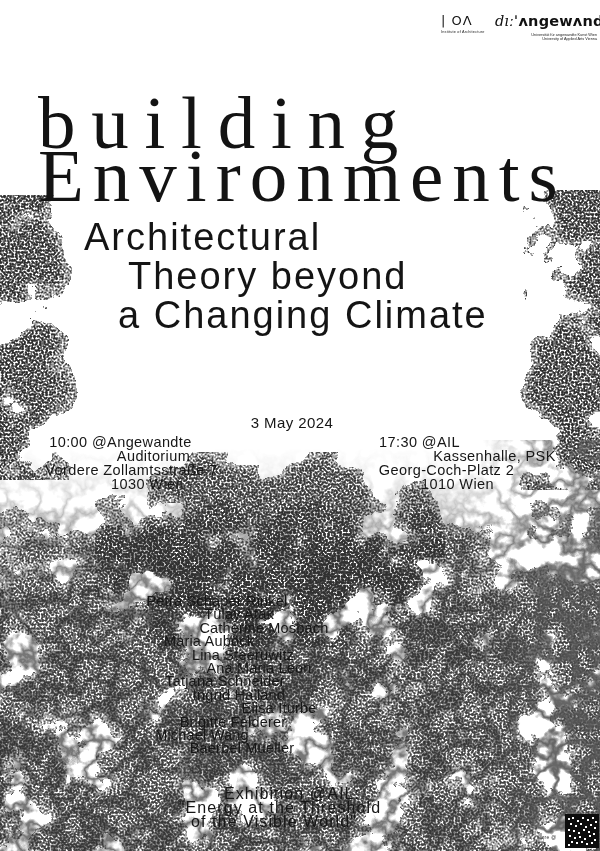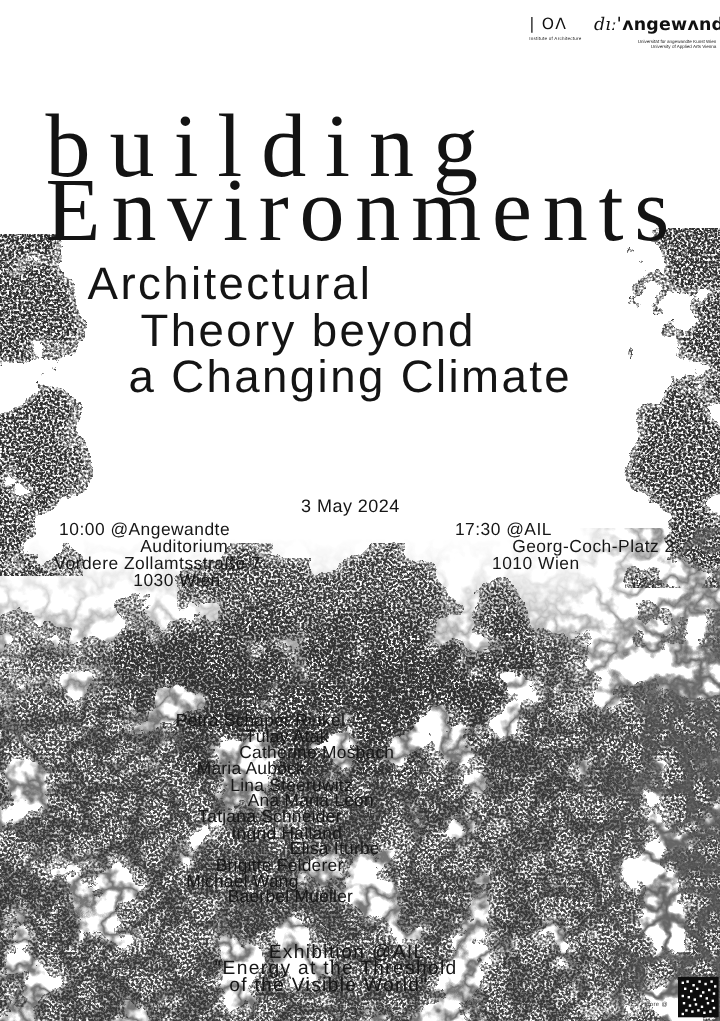--- a/index.html
+++ b/index.html
@@ -22,21 +22,21 @@
   .aw-caption{font-size:3.8px;line-height:1.25;margin-top:4px;color:#222;}
 
   
   .title{position:absolute;left:38px;top:96px;z-index:2;
     font-family:"Liberation Serif","DejaVu Serif",serif;
     font-size:75px;line-height:53px;color:#131313;white-space:nowrap;}
   .title .t1{letter-spacing:.21em;display:block;}
   .title .t2{letter-spacing:.12em;display:block;}
 
   
-  .subtitle{position:absolute;left:73px;top:218px;z-index:2;
+  .subtitle{position:absolute;left:84px;top:218px;z-index:2;
     font-size:38px;line-height:39px;letter-spacing:2px;color:#141414;white-space:nowrap;}
   .subtitle .l2{margin-left:44px;}
   .subtitle .l3{margin-left:34px;}
 
   
   .date{position:absolute;top:414px;left:0;width:600px;text-align:center;z-index:2;
     font-size:15px;letter-spacing:.4px;transform:translateX(-8px);}
   .event{position:absolute;top:435px;width:205px;text-align:center;z-index:2;
     font-size:14.5px;line-height:14px;letter-spacing:.4px;white-space:nowrap;}
   .event-left{left:30px;}
@@ -182,20 +182,21 @@
 <div class="date">3 May 2024</div>
 
 <div class="event event-left">
   <div>10:00 @Angewandte</div>
   <div>Auditorium</div>
   <div>Vordere Zollamtsstraße 7</div>
   <div>1030 Wien</div>
 </div>
 <div class="event event-right">
   <div>17:30 @AIL</div>
+  <div>Kassenhalle, PSK</div>
   <div>Georg-Coch-Platz 2</div>
   <div>1010 Wien</div>
 </div>
 
 <div class="speakers">
   <div>Petra Schaper Rinkel</div>
   <div>Tülay Atak</div>
   <div>Catherine Mosbach</div>
   <div>Maria Auböck</div>
   <div>Lina Steeruwitz</div>

